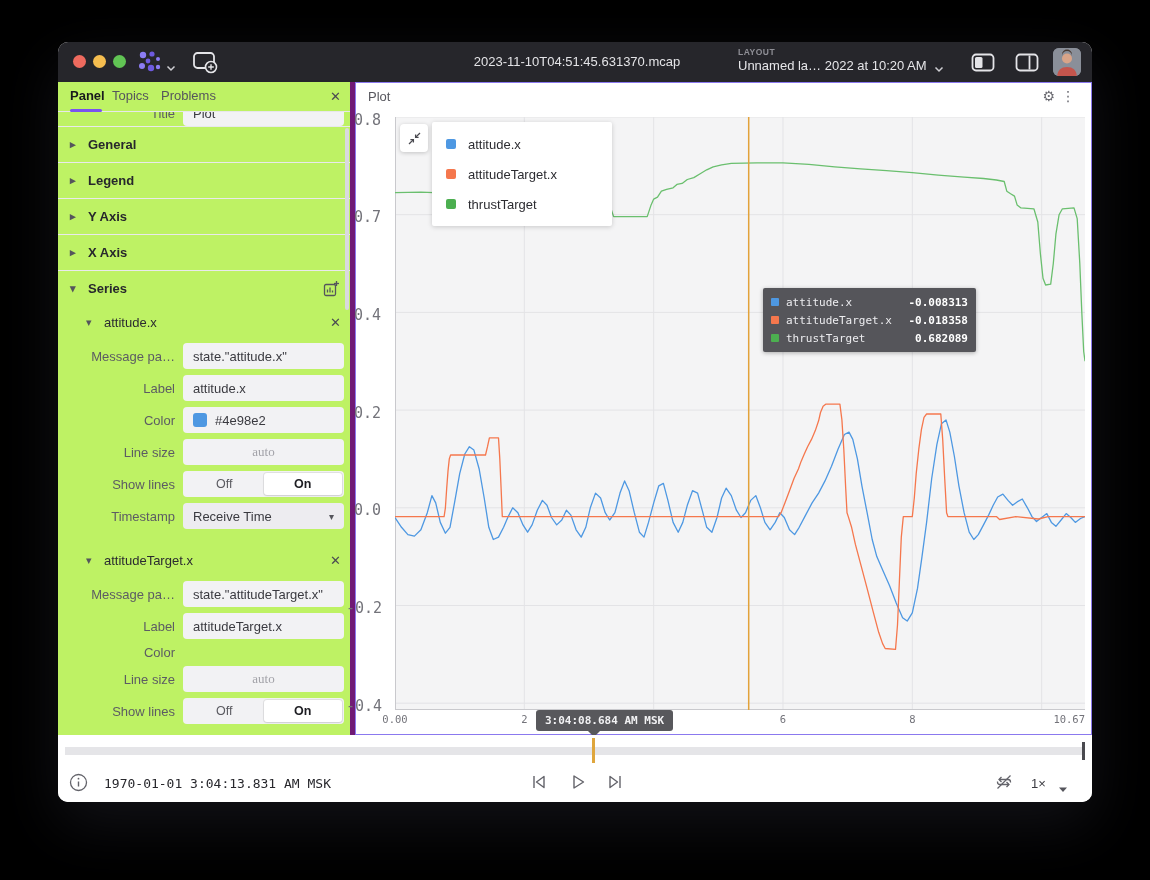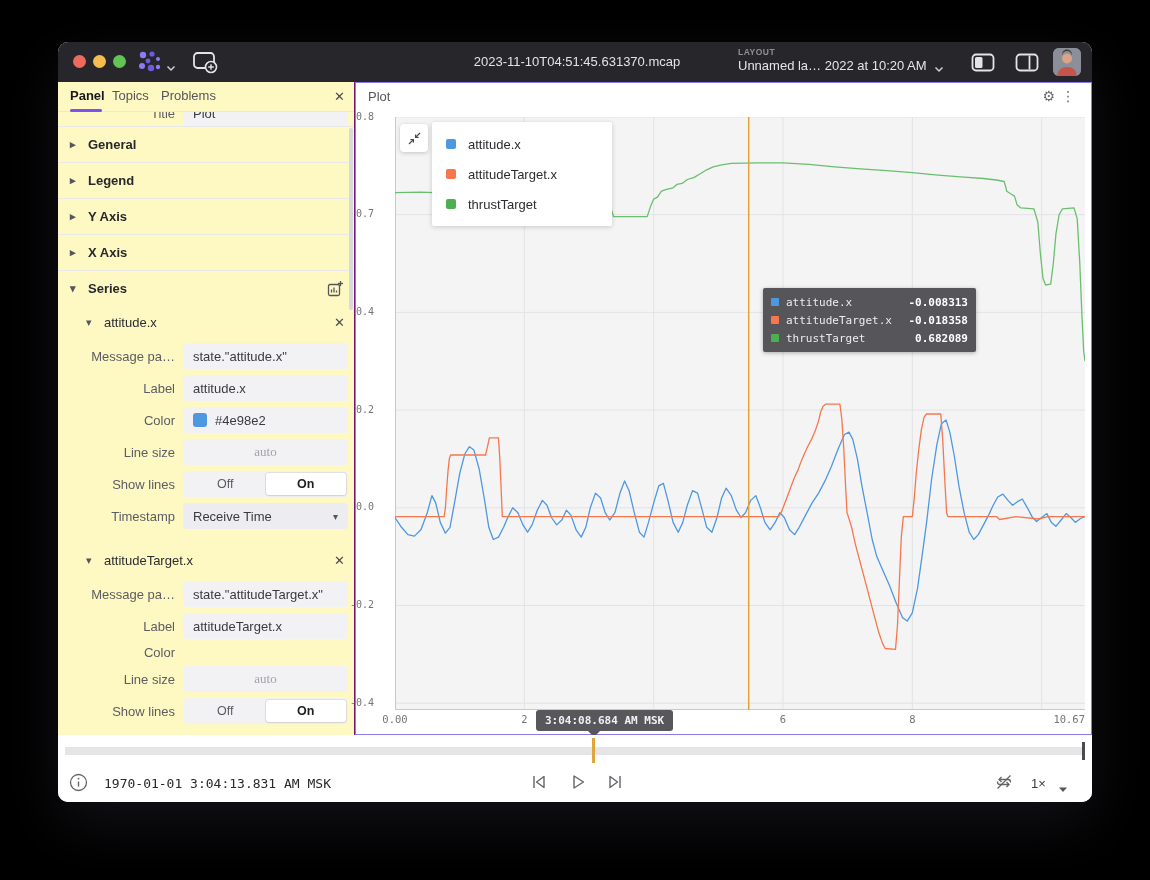--- a/index.html
+++ b/index.html
@@ -23,21 +23,21 @@
   .layout-label { font-size:8.5px; letter-spacing:0.5px; color:#8f8f96; font-weight:600; }
   .layout-name { font-size:13px; color:#e6e6e9; margin-top:1px; }
   .layout-chevron { position:absolute; left:876px; top:17px; }
   .tb-toggle { position:absolute; top:11px; }
   .tb-toggle.left { left:913px; }
   .tb-toggle.right { left:957px; }
   .avatar { position:absolute; left:995px; top:6px; width:28px; height:28px; border-radius:6px; overflow:hidden; background:#7d828d; }
 
   
   .content { position:relative; height:653px; display:flex; }
-  .sidebar { position:relative; width:297px; border-right:1px solid #701a75; overflow:hidden; background:#fef9c3; }
+  .sidebar { position:relative; width:297px; border-right:5px solid #701a75; overflow:hidden; background:#bef264; }
   .tabsrow { position:relative; height:30px; border-bottom:1px solid #e7e7ea; }
   .tab { position:absolute; top:6px; font-size:13px; color:#55555c; cursor:pointer; }
   .tab.active { color:#19191d; font-weight:700; }
   .tab-underline { position:absolute; left:12px; top:27px; width:32px; height:3px; border-radius:2px; background:#7a52f0; }
   .tabs-close { position:absolute; right:9px; top:7px; color:#4b4b52; font-size:13px; cursor:pointer; }
 
   .scrollwrap { position:relative; height:623px; overflow:hidden; }
   .sb-scroll { position:absolute; right:1px; top:46px; width:4px; height:182px; background:#d9d9dd; border-radius:2px; }
 
   .title-row { display:flex; align-items:center; height:26px; margin-top:-12px; padding-right:4px; }
@@ -67,21 +67,21 @@
   .plot-title { position:absolute; left:12px; top:6px; font-size:13px; color:#57575e; }
   .gear { position:absolute; right:36px; top:5px; color:#6b6b72; font-size:14px; cursor:pointer; }
   .dots { position:absolute; right:16px; top:5px; color:#6b6b72; font-size:14px; cursor:pointer; }
 
   .chart-area { position:absolute; left:39px; top:34px; width:690px; height:593px; background:#f4f4f5; }
   .chart-area svg { display:block; }
   .grid { stroke:#e3e3e6; stroke-width:1; }
   .axis { stroke:#c9c9cd; stroke-width:1; }
   .playhead { stroke:#e2a23a; stroke-width:1.5; }
   .y-labels { position:absolute; left:0; top:34px; width:35px; height:593px; }
-  .y-tick { position:absolute; right:17px; width:35px; text-align:right; font-family:"DejaVu Sans Mono", monospace; font-size:10px; color:#73737a; }
+  .y-tick { position:absolute; right:10px; width:35px; text-align:right; font-family:"DejaVu Sans Mono", monospace; font-size:15px; color:#73737a; }
   .x-labels { position:absolute; left:39px; top:630px; width:690px; height:14px; }
   .x-tick { position:absolute; font-family:"DejaVu Sans Mono", monospace; font-size:10.5px; color:#73737a; white-space:nowrap; }
 
   .legend-btn { position:absolute; left:44px; top:41px; width:28px; height:28px; background:#fff; border-radius:4px;
                 box-shadow:0 1px 4px rgba(0,0,0,0.2); display:flex; align-items:center; justify-content:center; cursor:pointer; }
   .legend-card { position:absolute; left:76px; top:39px; width:180px; background:#fff; border-radius:2px;
                  box-shadow:0 1px 5px rgba(0,0,0,0.18); padding:7px 0; }
   .legend-item { display:flex; align-items:center; height:30px; padding:0 14px; cursor:pointer; }
   .legend-item .sw { width:10px; height:10px; border-radius:2px; margin-right:12px; flex:none; }
   .legend-item .lbl { font-size:13px; color:#2c2c31; }

